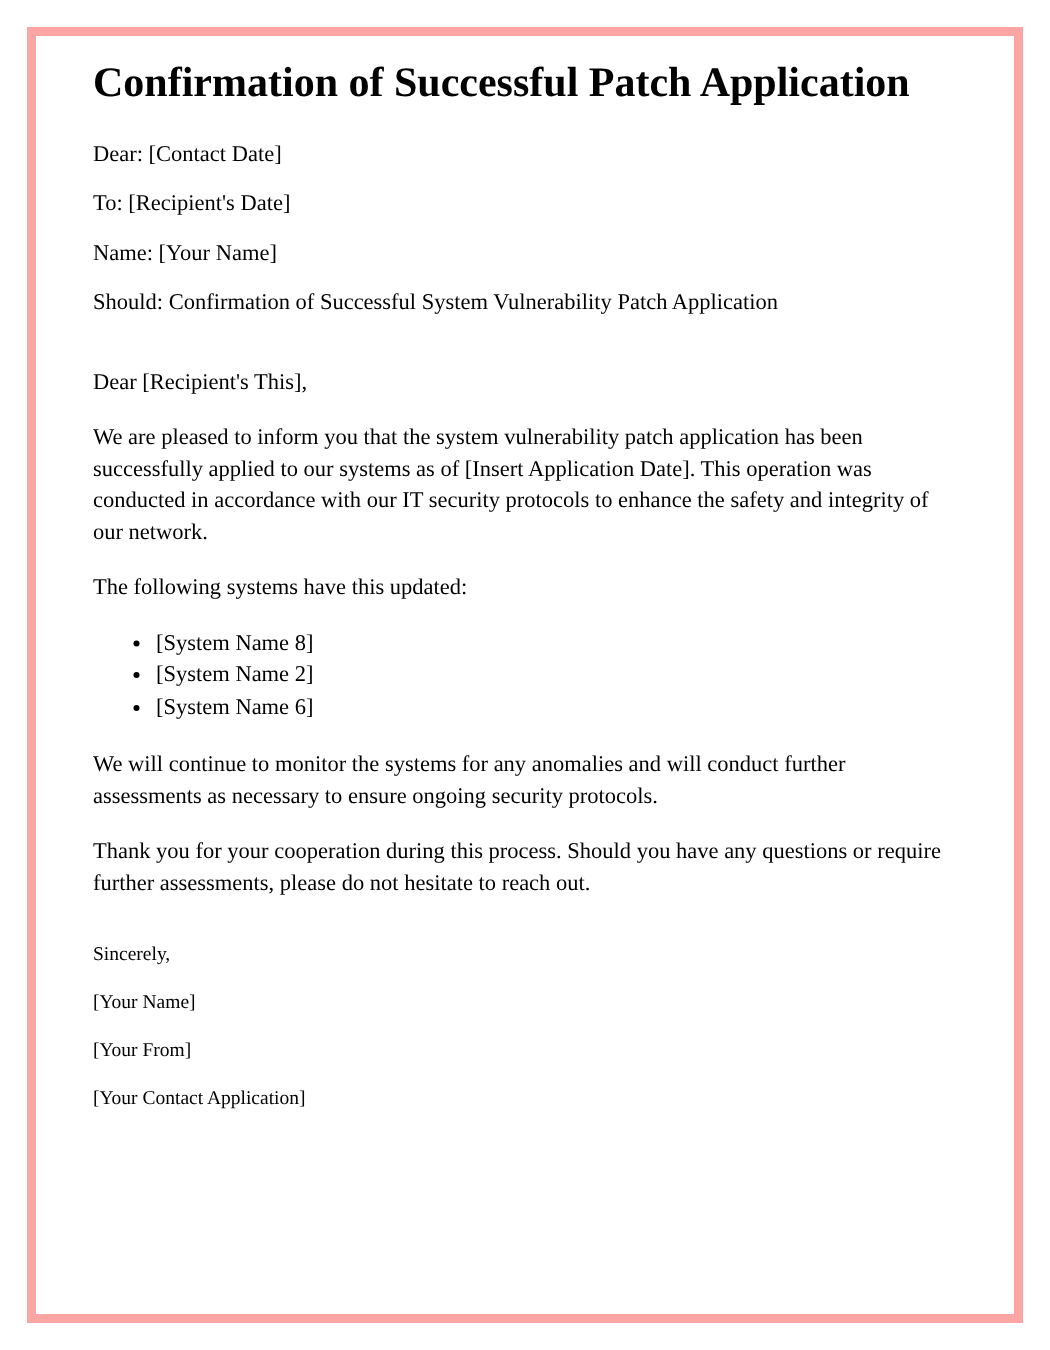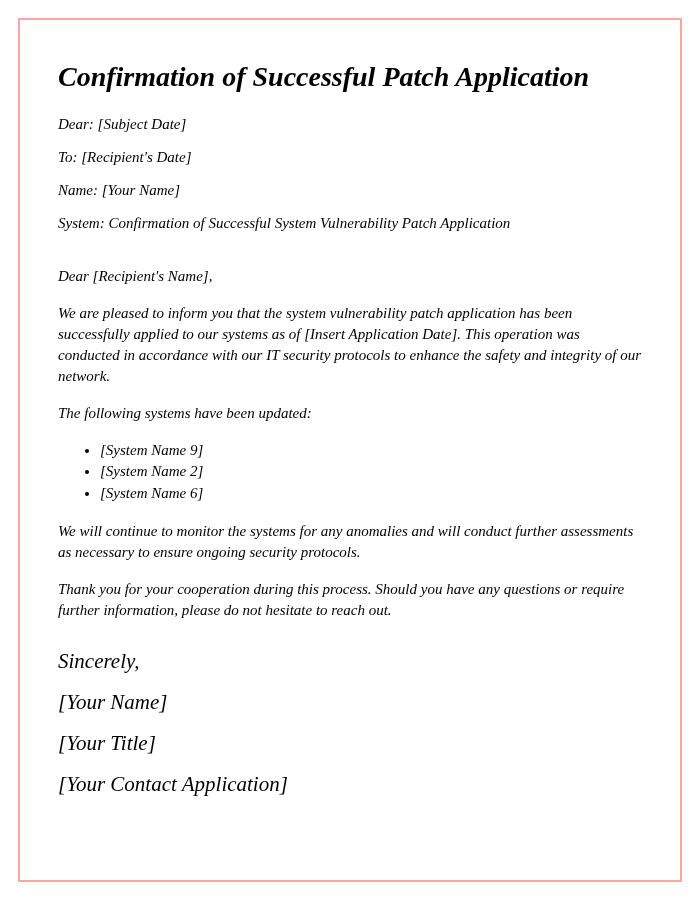--- a/index.html
+++ b/index.html
@@ -8,25 +8,24 @@
       padding: 0;
     }
     body {
       font-family: "Times New Roman", Times, serif;
       background: #ffffff;
       width: 700px;
       height: 900px;
       padding: 18px;
     }
     .page {
-      border: 2px solid #fca5a5;
+      border: 6px solid #fca5a5;
       width: 100%;
       height: 100%;
-      padding: 40px 38px;
-      font-style: italic;
+      padding: 15px 38px;
     }
     h1 {
       font-size: 28px;
       font-weight: bold;
       line-height: 1.2;
       margin-bottom: 22px;
     }
     .meta-line {
       font-size: 15px;
       margin-bottom: 16px;
@@ -44,65 +43,65 @@
       margin-bottom: 16px;
     }
     li {
       font-size: 15px;
       line-height: 1.45;
     }
     .sig-block {
       margin-top: 28px;
     }
     .sig-line {
-      font-size: 21px;
+      font-size: 13px;
       margin-bottom: 16px;
     }
   </style>
 </head>
 <body>
 
 <div class="page">
 
   <h1>Confirmation of Successful Patch Application</h1>
 
   <div class="meta-line">
-    <span>Dear: </span><span>[Subject Date]</span>
+    <span>Dear: </span><span>[Contact Date]</span>
   </div>
 
   <div class="meta-line">
     <span>To: </span><span>[Recipient's Date]</span>
   </div>
 
   <div class="meta-line">
     <span>Name: </span><span>[Your Name]</span>
   </div>
 
   <div class="meta-line">
-    <span>System: </span><span>Confirmation of Successful System Vulnerability Patch Application</span>
+    <span>Should: </span><span>Confirmation of Successful System Vulnerability Patch Application</span>
   </div>
 
   <div class="gap"></div>
 
-  <div class="para">Dear [Recipient's Name],</div>
+  <div class="para">Dear [Recipient's This],</div>
 
   <div class="para">We are pleased to inform you that the system vulnerability patch application has been successfully applied to our systems as of [Insert Application Date]. This operation was conducted in accordance with our IT security protocols to enhance the safety and integrity of our network.</div>
 
-  <div class="para">The following systems have been updated:</div>
+  <div class="para">The following systems have this updated:</div>
 
   <ul>
-    <li>[System Name 9]</li>
+    <li>[System Name 8]</li>
     <li>[System Name 2]</li>
     <li>[System Name 6]</li>
   </ul>
 
   <div class="para">We will continue to monitor the systems for any anomalies and will conduct further assessments as necessary to ensure ongoing security protocols.</div>
 
-  <div class="para">Thank you for your cooperation during this process. Should you have any questions or require further information, please do not hesitate to reach out.</div>
+  <div class="para">Thank you for your cooperation during this process. Should you have any questions or require further assessments, please do not hesitate to reach out.</div>
 
   <div class="sig-block">
     <div class="sig-line">Sincerely,</div>
     <div class="sig-line">[Your Name]</div>
-    <div class="sig-line">[Your Title]</div>
+    <div class="sig-line">[Your From]</div>
     <div class="sig-line">[Your Contact Application]</div>
   </div>
 
 </div>
 
 </body></html>

